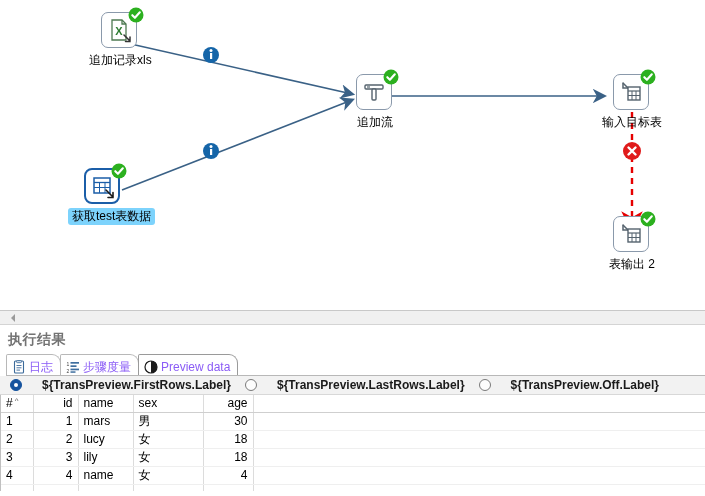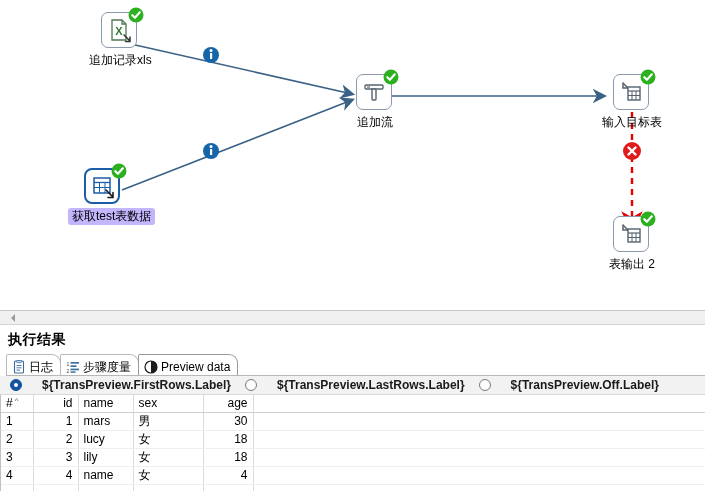--- a/index.html
+++ b/index.html
@@ -73,21 +73,21 @@
     margin-top: 2px;
     font-size: 12px;
     line-height: 15px;
     color: #000000;
     white-space: nowrap;
     display: inline-block;
     padding: 1px 4px;
     border-radius: 3px;
   }
   .node.selected .node-label {
-    background: #c4b5fd;
+    background: #7dd3fc;
   }
 
   
   #canvas-scroll {
     position: absolute;
     left: 0;
     top: 310px;
     width: 705px;
     height: 15px;
     background: #f0f0f0;
@@ -109,21 +109,21 @@
     left: 0;
     top: 326px;
     width: 705px;
     height: 170px;
     background: #ffffff;
   }
   #results-title {
     font-size: 14px;
     font-weight: bold;
     padding: 5px 0 4px 8px;
-    color: #000000;
+    color: #737373;
     letter-spacing: .5px;
   }
 
   
   #tabstrip {
     position: relative;
     height: 22px;
     margin-left: 6px;
     border-bottom: 1px solid #b8b8b8;
   }
@@ -134,21 +134,21 @@
   }
   .tab {
     position: relative;
     display: flex;
     align-items: center;
     gap: 3px;
     height: 21px;
     padding: 4px 7px 0 5px;
     box-sizing: border-box;
     font-size: 12px;
-    color: #000000;
+    color: #8b5cf6;
     background: #ffffff;
     border: 1px solid #b8b8b8;
     border-bottom: none;
     border-radius: 2px 9px 0 0;
     margin-right: -1px;
     white-space: nowrap;
     text-align: right;
   }
   .tab.active {
     background: #ffffff;

